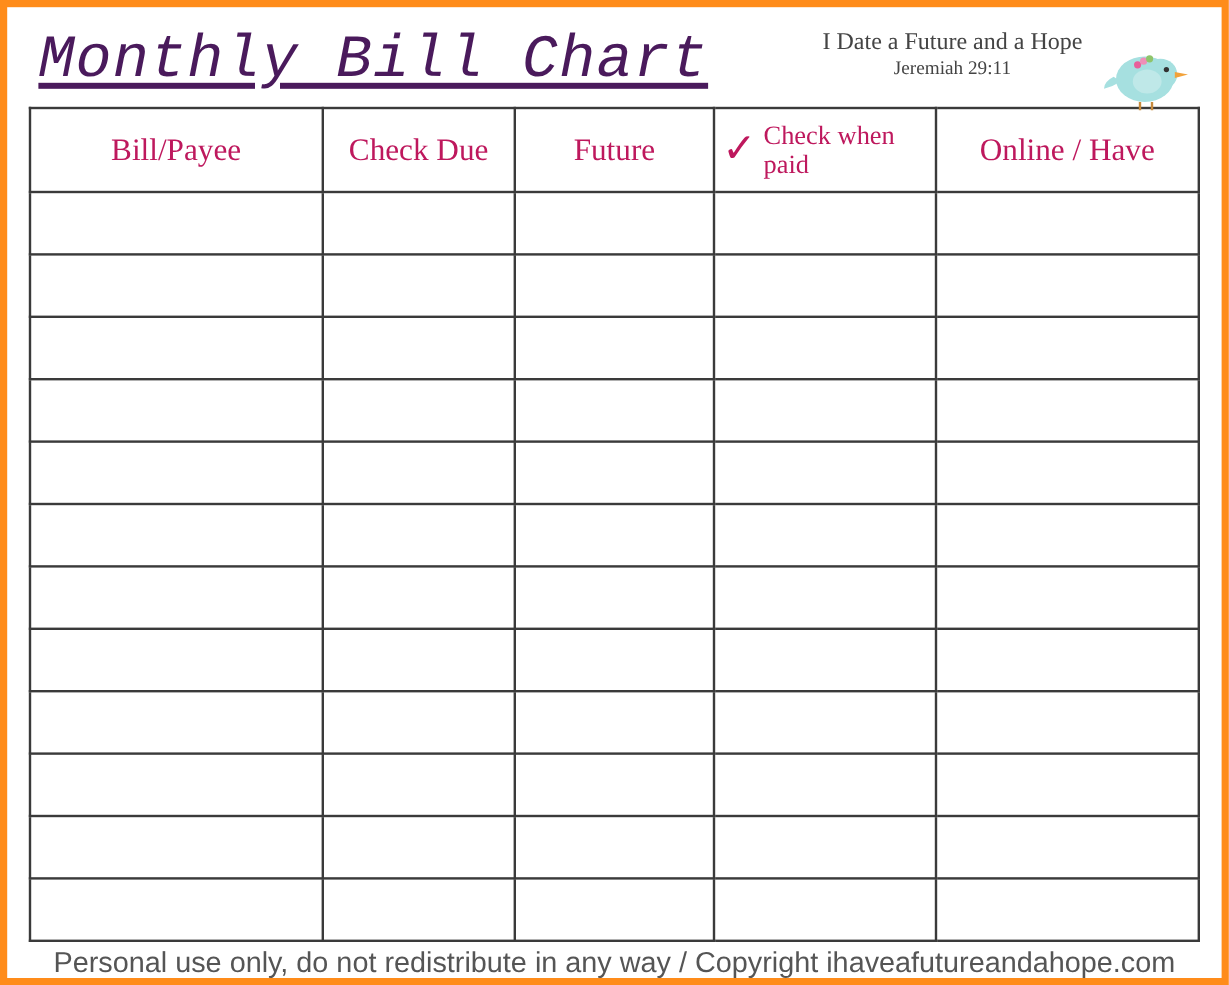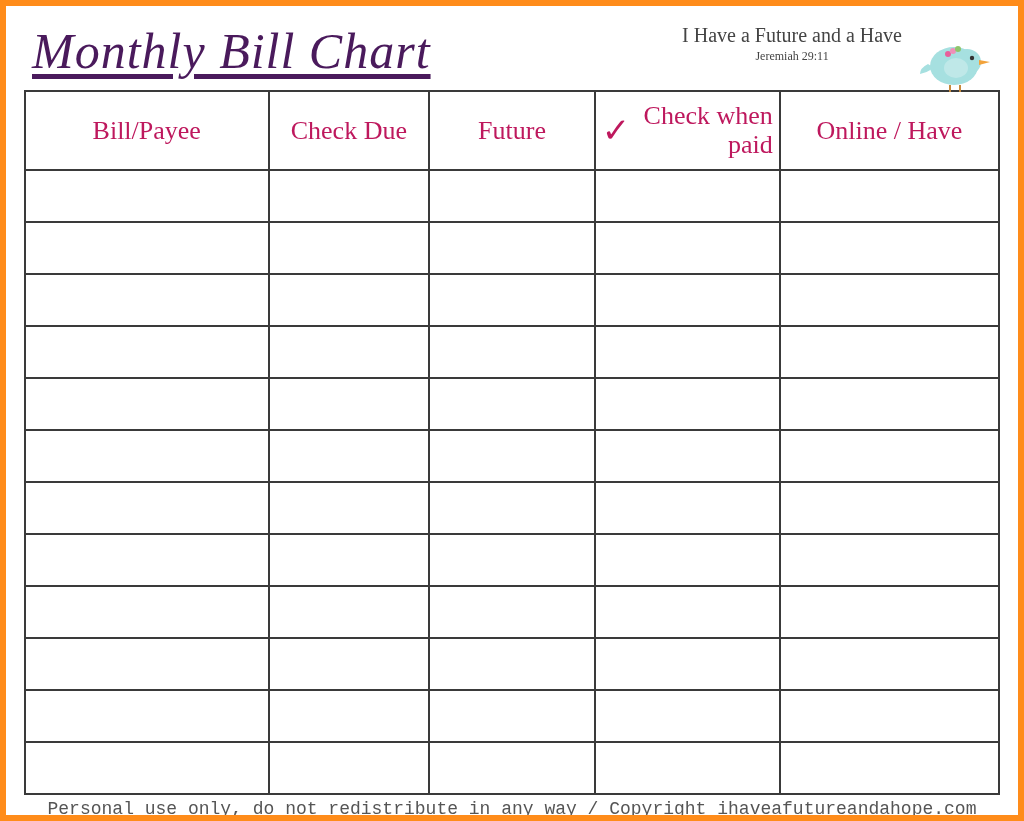--- a/index.html
+++ b/index.html
@@ -17,21 +17,21 @@
     display: flex;
     flex-direction: column;
   }
   .header {
     display: flex;
     justify-content: space-between;
     align-items: flex-start;
     padding: 4px 8px 10px 8px;
   }
   .title {
-    font-family: Liberation Serif, serif;
+    font-family: Liberation Mono, monospace;
     font-size: 50px;
     color: #4a1a5c;
     text-decoration: underline;
     text-underline-offset: 6px;
     font-style: italic;
     letter-spacing: 1px;
     font-weight: 500;
   }
   .tagline-wrap {
     text-align: center;
@@ -39,21 +39,21 @@
     padding-top: 2px;
     position: relative;
   }
   .tagline1 {
     font-family: "Segoe Script", "Comic Sans MS", cursive;
     font-size: 20px;
     color: #444;
   }
   .tagline2 {
     font-family: "Segoe Script", "Comic Sans MS", cursive;
-    font-size: 12px;
+    font-size: 16px;
     color: #444;
     margin-top: 2px;
   }
   .bird {
     position: absolute;
     right: -6px;
     top: 10px;
   }
   table.bill {
     border-collapse: collapse;
@@ -72,49 +72,49 @@
     height: 66px;
     vertical-align: middle;
   }
   .check-hdr {
     display: flex;
     align-items: center;
     justify-content: center;
     gap: 6px;
     line-height: 1.1;
   }
-  .check-hdr .txt { font-size: 26px; text-align: right; }
+  .check-hdr .txt { font-size: 22px; text-align: left; }
   .checkmark {
     font-size: 34px;
     font-family: "Segoe Script", cursive;
     line-height: 1;
   }
   table.bill td { height: 52px; }
   col.c-payee  { width: 25%; }
   col.c-date   { width: 16.5%; }
   col.c-amount { width: 17%; }
   col.c-check  { width: 19%; }
   col.c-online { width: 22.5%; }
   .footer {
     text-align: center;
-    font-family: Liberation Mono, monospace;
-    font-size: 18px;
+    font-family: Liberation Sans, sans-serif;
+    font-size: 24px;
     color: #555;
     padding: 4px 0 2px 0;
   }
 </style>
 </head>
 <body>
 
 <div class="page">
 
   <div class="header">
     <div class="title">Monthly Bill Chart</div>
     <div class="tagline-wrap">
-      <div class="tagline1">I Have a Future and a Have</div>
+      <div class="tagline1">I Date a Future and a Hope</div>
       <div class="tagline2">Jeremiah 29:11</div>
       <span class="bird">
         <svg width="78" height="60" viewBox="0 0 78 60">
           <ellipse cx="34" cy="34" rx="24" ry="19" fill="#a6e0e0"></ellipse>
           <ellipse cx="47" cy="30" rx="14" ry="13" fill="#a6e0e0"></ellipse>
           <path d="M8 32 Q0 36 0 42 Q8 40 14 36 Z" fill="#a6e0e0"></path>
           <ellipse cx="36" cy="36" rx="12" ry="10" fill="#bfe8e8"></ellipse>
           <circle cx="52" cy="26" r="2.2" fill="#333"></circle>
           <path d="M59 28 L70 30 L59 33 Z" fill="#f2a23a"></path>
           <circle cx="28" cy="22" r="3" fill="#e85f9a"></circle>

